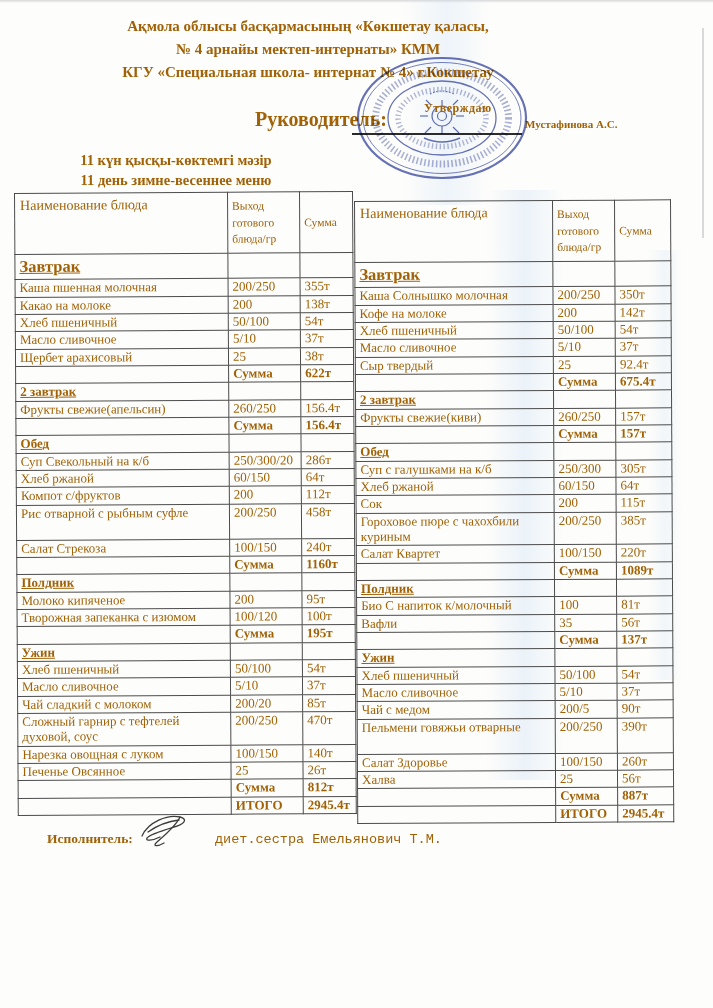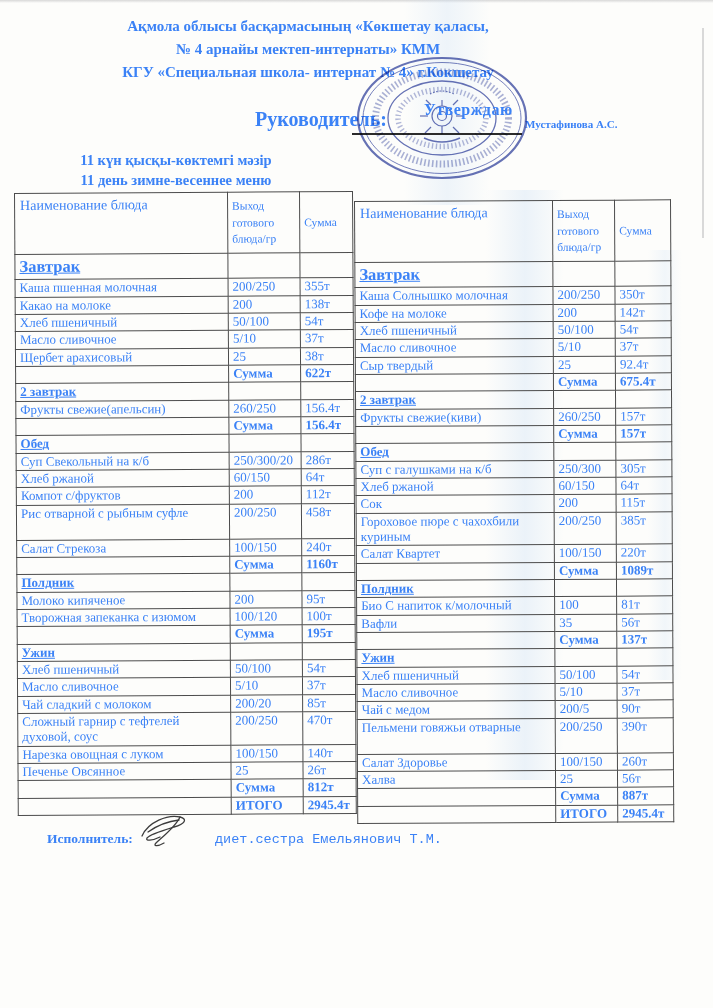--- a/index.html
+++ b/index.html
@@ -1,37 +1,37 @@
 <!DOCTYPE html>
 <html><head>
 <meta charset="utf-8">
 <style>
   html,body { margin:0; padding:0; background:#ffffff; }
   .page {
     position:relative; width:713px; height:1008px; overflow:hidden;
     background:#fdfdfb;
     font-family:"Liberation Serif","DejaVu Serif",serif;
-    color:#3b82f6;
+    color:#a16207;
   }
   
   .edge-top { position:absolute; left:0; top:0; width:713px; height:3px;
     background:linear-gradient(180deg, rgba(120,120,125,.28), rgba(120,120,125,0)); }
   .streak { position:absolute; pointer-events:none; }
   .s1 { left:486px; top:190px; width:78px; height:590px;
     background:linear-gradient(90deg, rgba(198,220,244,0), rgba(198,220,244,.33), rgba(198,220,244,0)); }
   .s2 { left:404px; top:0px; width:86px; height:205px;
     background:linear-gradient(90deg, rgba(198,220,244,0), rgba(198,220,244,.28), rgba(198,220,244,0)); }
   .s3 { left:648px; top:250px; width:34px; height:430px;
     background:linear-gradient(90deg, rgba(198,220,244,0), rgba(198,220,244,.22), rgba(198,220,244,0)); }
   .edge-right { position:absolute; left:702px; top:28px; width:2px; height:210px; background:rgba(150,150,155,.35); }
 
   .org-header { position:absolute; left:0; top:15px; width:616px; text-align:center;
     font-weight:bold; font-size:15px; line-height:23px; }
 
-  .approve { position:absolute; left:424px; top:101px; font-weight:bold; font-size:16px; z-index:3; letter-spacing:.5px; }
+  .approve { position:absolute; left:424px; top:101px; font-weight:bold; font-size:12px; z-index:3; letter-spacing:.5px; }
   .director-label { position:absolute; left:255px; top:108px; font-weight:bold; font-size:20px; }
   .sig-line { position:absolute; left:352px; top:133px; width:170px; height:2px; background:#2b2b2b; }
   .director-name { position:absolute; left:525px; top:118px; font-weight:bold; font-size:11px; }
 
   .menu-title { font-weight:bold; font-size:14.5px; line-height:20px; position:absolute; z-index:3; }
   .tl { left:38px; top:150px; width:276px; text-align:center; }
   .tr { left:348px; top:160px; text-align:left; }
 
   .stamp-svg { position:absolute; left:352px; top:54px; z-index:2; mix-blend-mode:multiply; }
 

